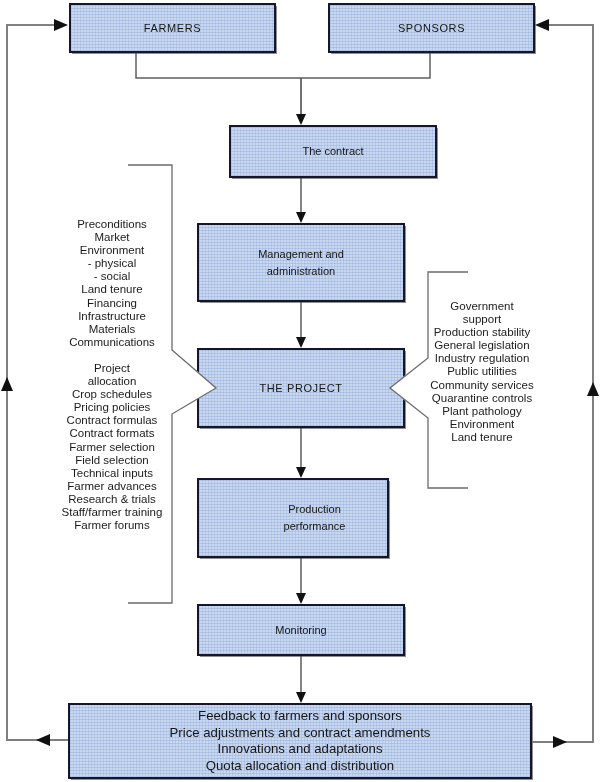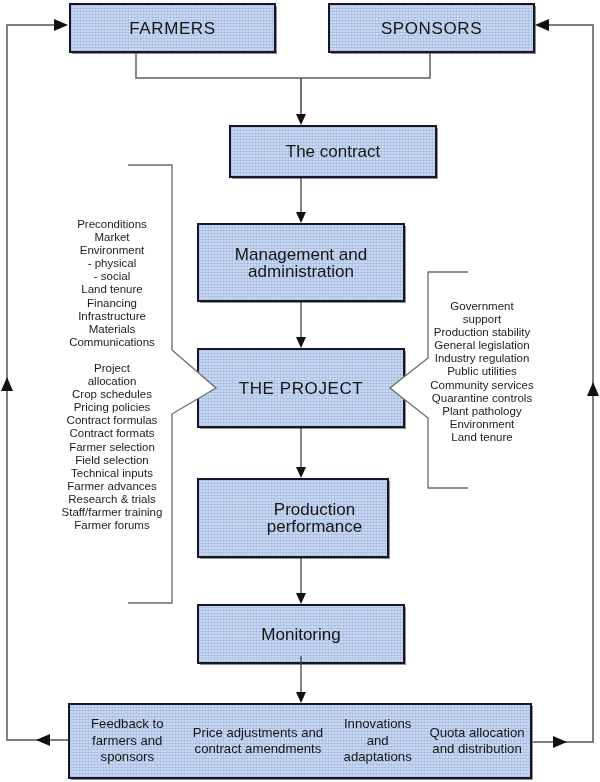--- a/index.html
+++ b/index.html
@@ -14,36 +14,36 @@
     position:absolute;
     box-sizing:border-box;
     border:2px solid #15152b;
     background-color:#c9d8f1;
     background-image:
       repeating-linear-gradient(0deg, rgba(138,163,211,.38) 0 1px, transparent 1px 3px),
       repeating-linear-gradient(90deg, rgba(138,163,211,.30) 0 1px, transparent 1px 3px);
     box-shadow:2px 2px 0 -1px #8f8f8f;
     display:flex;align-items:center;justify-content:center;
     text-align:center;
-    font-size:17px;color:#151515;
+    font-size:11px;color:#151515;
     white-space:pre-line;
     line-height:17px;
     z-index:2;
   }
   .node.caps{letter-spacing:0.6px;}
   #box-farmers{left:69px;top:3px;width:207px;height:50px;}
   #box-sponsors{left:328px;top:3px;width:207px;height:50px;}
   #box-contract{left:197px;top:125px;width:208px;height:53px;margin-left:32px;}
   #box-management{left:197px;top:223px;width:208px;height:79px;}
   #box-project{left:197px;top:348px;width:208px;height:80px;letter-spacing:0.6px;}
   #box-production{left:197px;top:478px;width:192px;height:80px;padding-left:43px;}
-  #box-monitoring{left:197px;top:604px;width:208px;height:60px;}
+  #box-monitoring{left:197px;top:604px;width:208px;height:52px;}
   #box-feedback{
     left:68px;top:703px;width:464px;height:76px;
-    flex-direction:row;justify-content:center;
+    flex-direction:column;justify-content:center;
     font-size:13.2px;line-height:16.5px;
   }
   .sidelist{
     position:absolute;z-index:1;
     font-size:11.5px;line-height:13.1px;color:#1b1b1b;
     text-align:center;white-space:nowrap;
   }
   #left-list-1{left:32px;top:218px;width:160px;}
   #left-list-2{left:32px;top:362px;width:160px;}
   #right-list{left:426px;top:300px;width:112px;}

